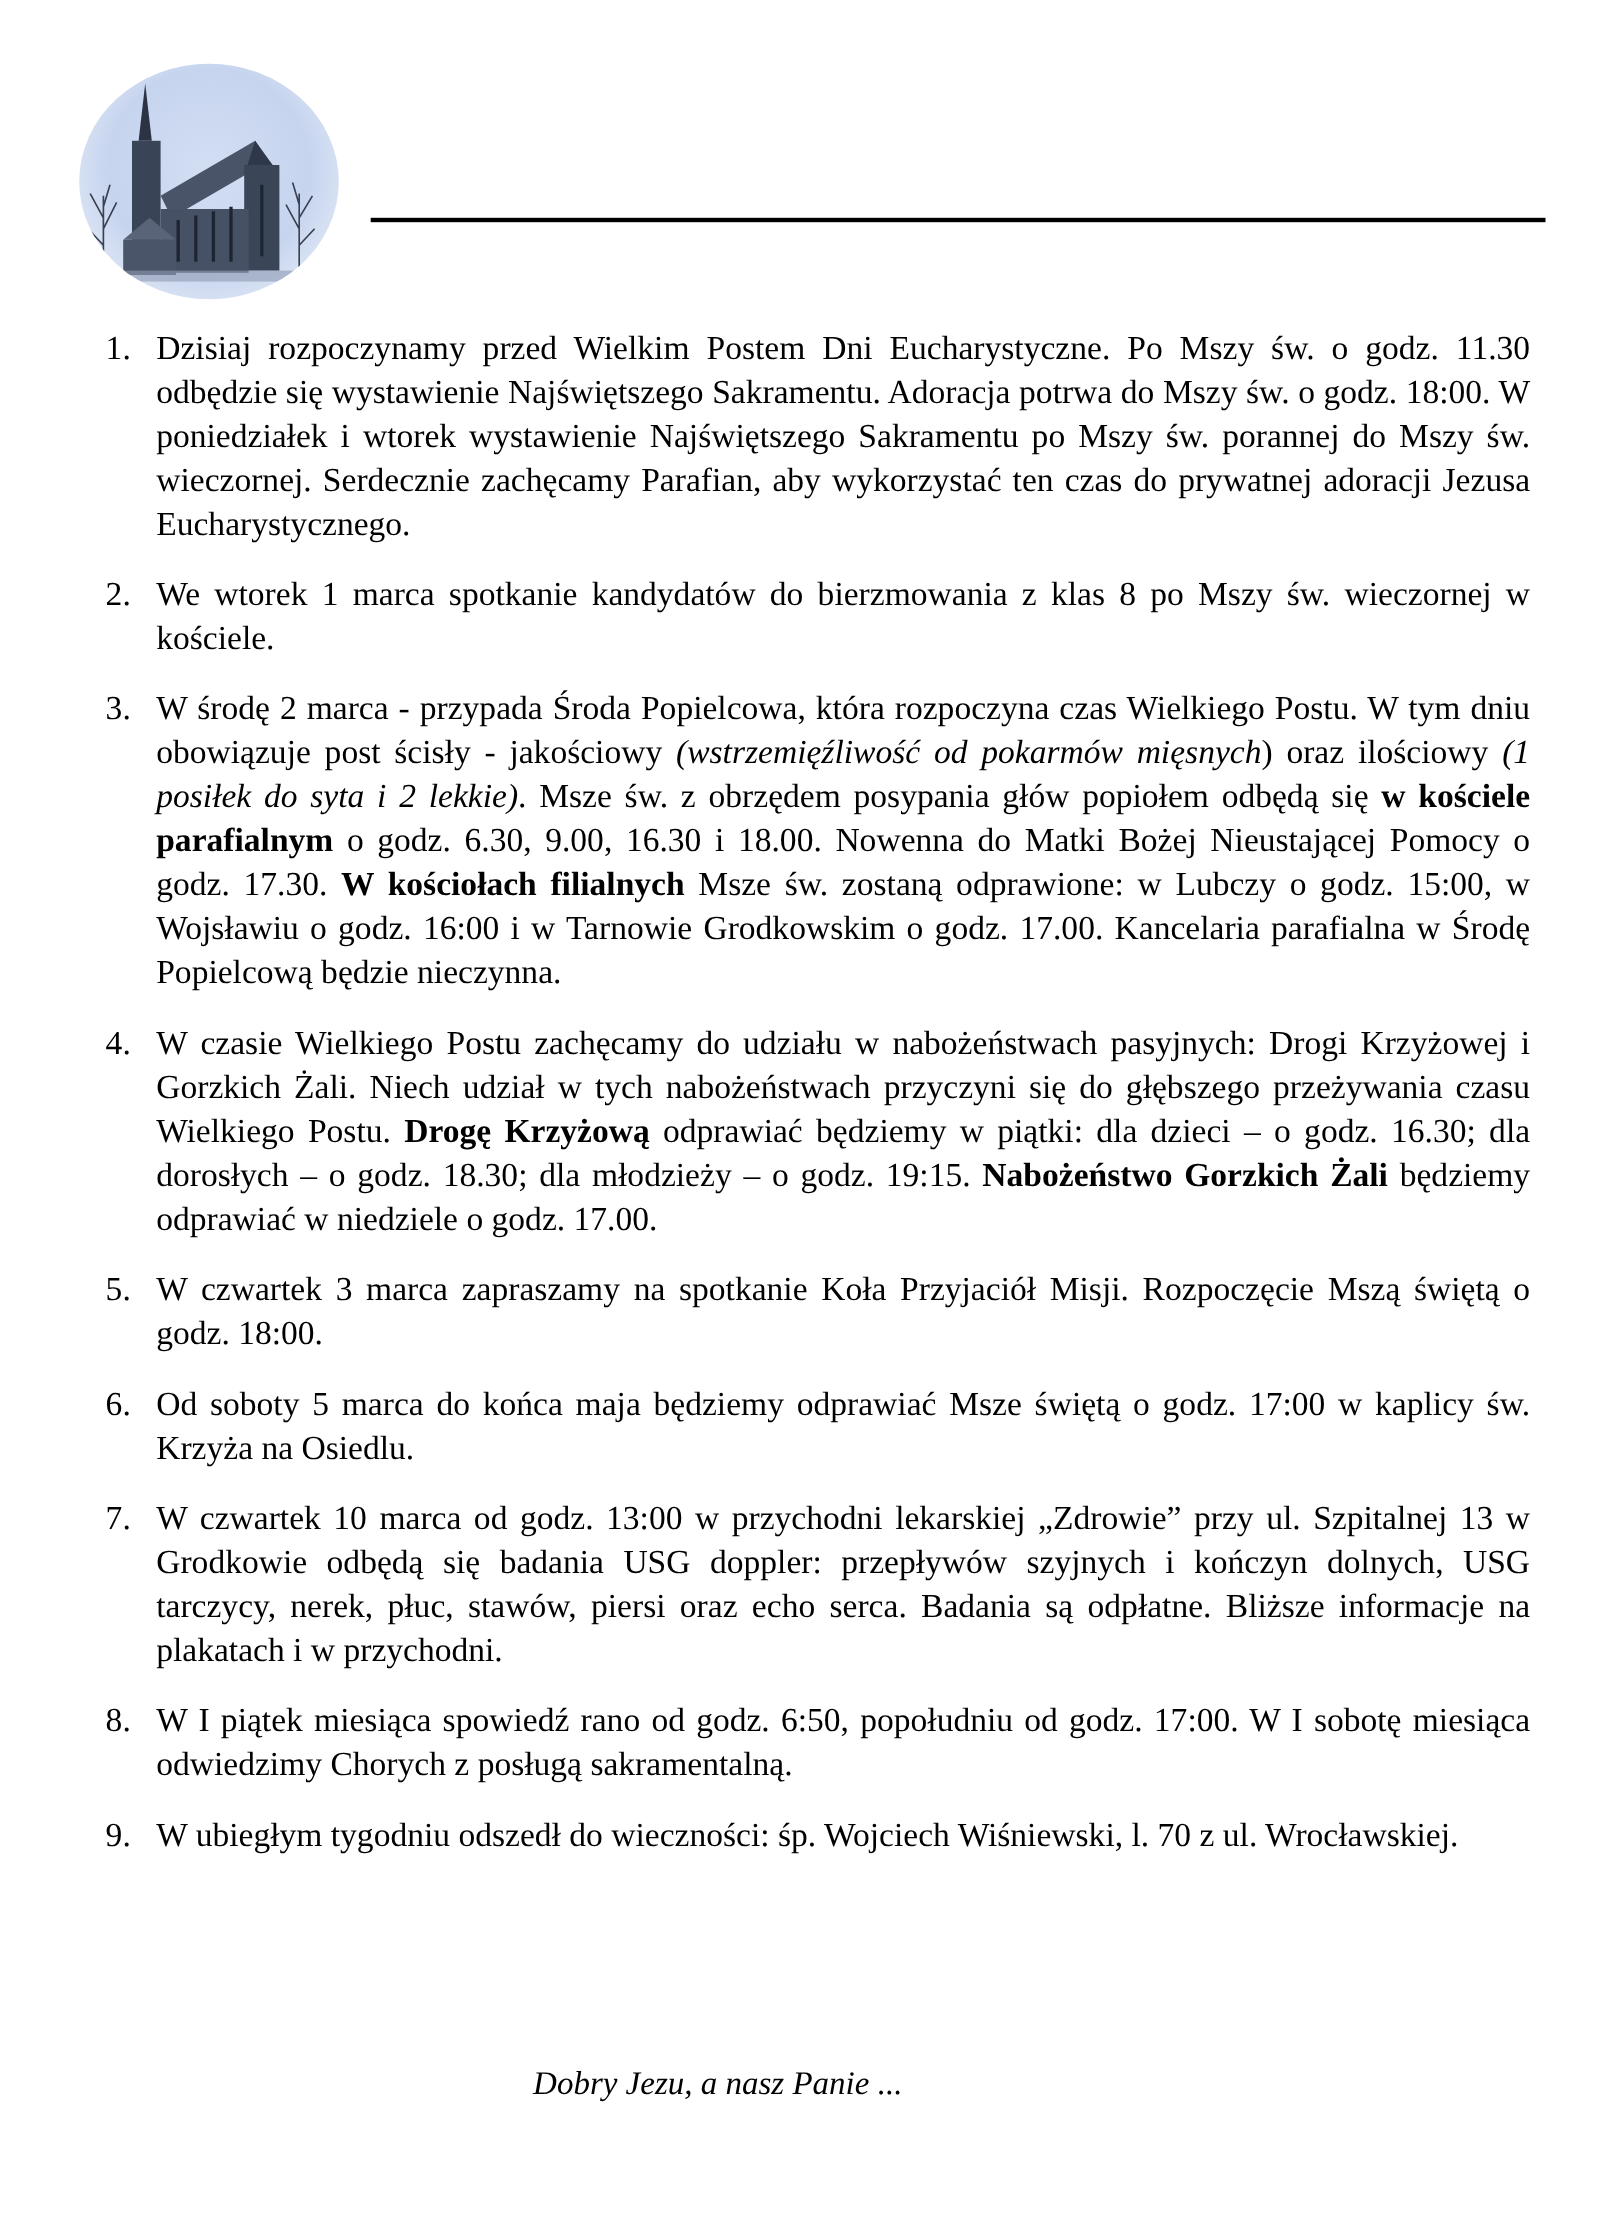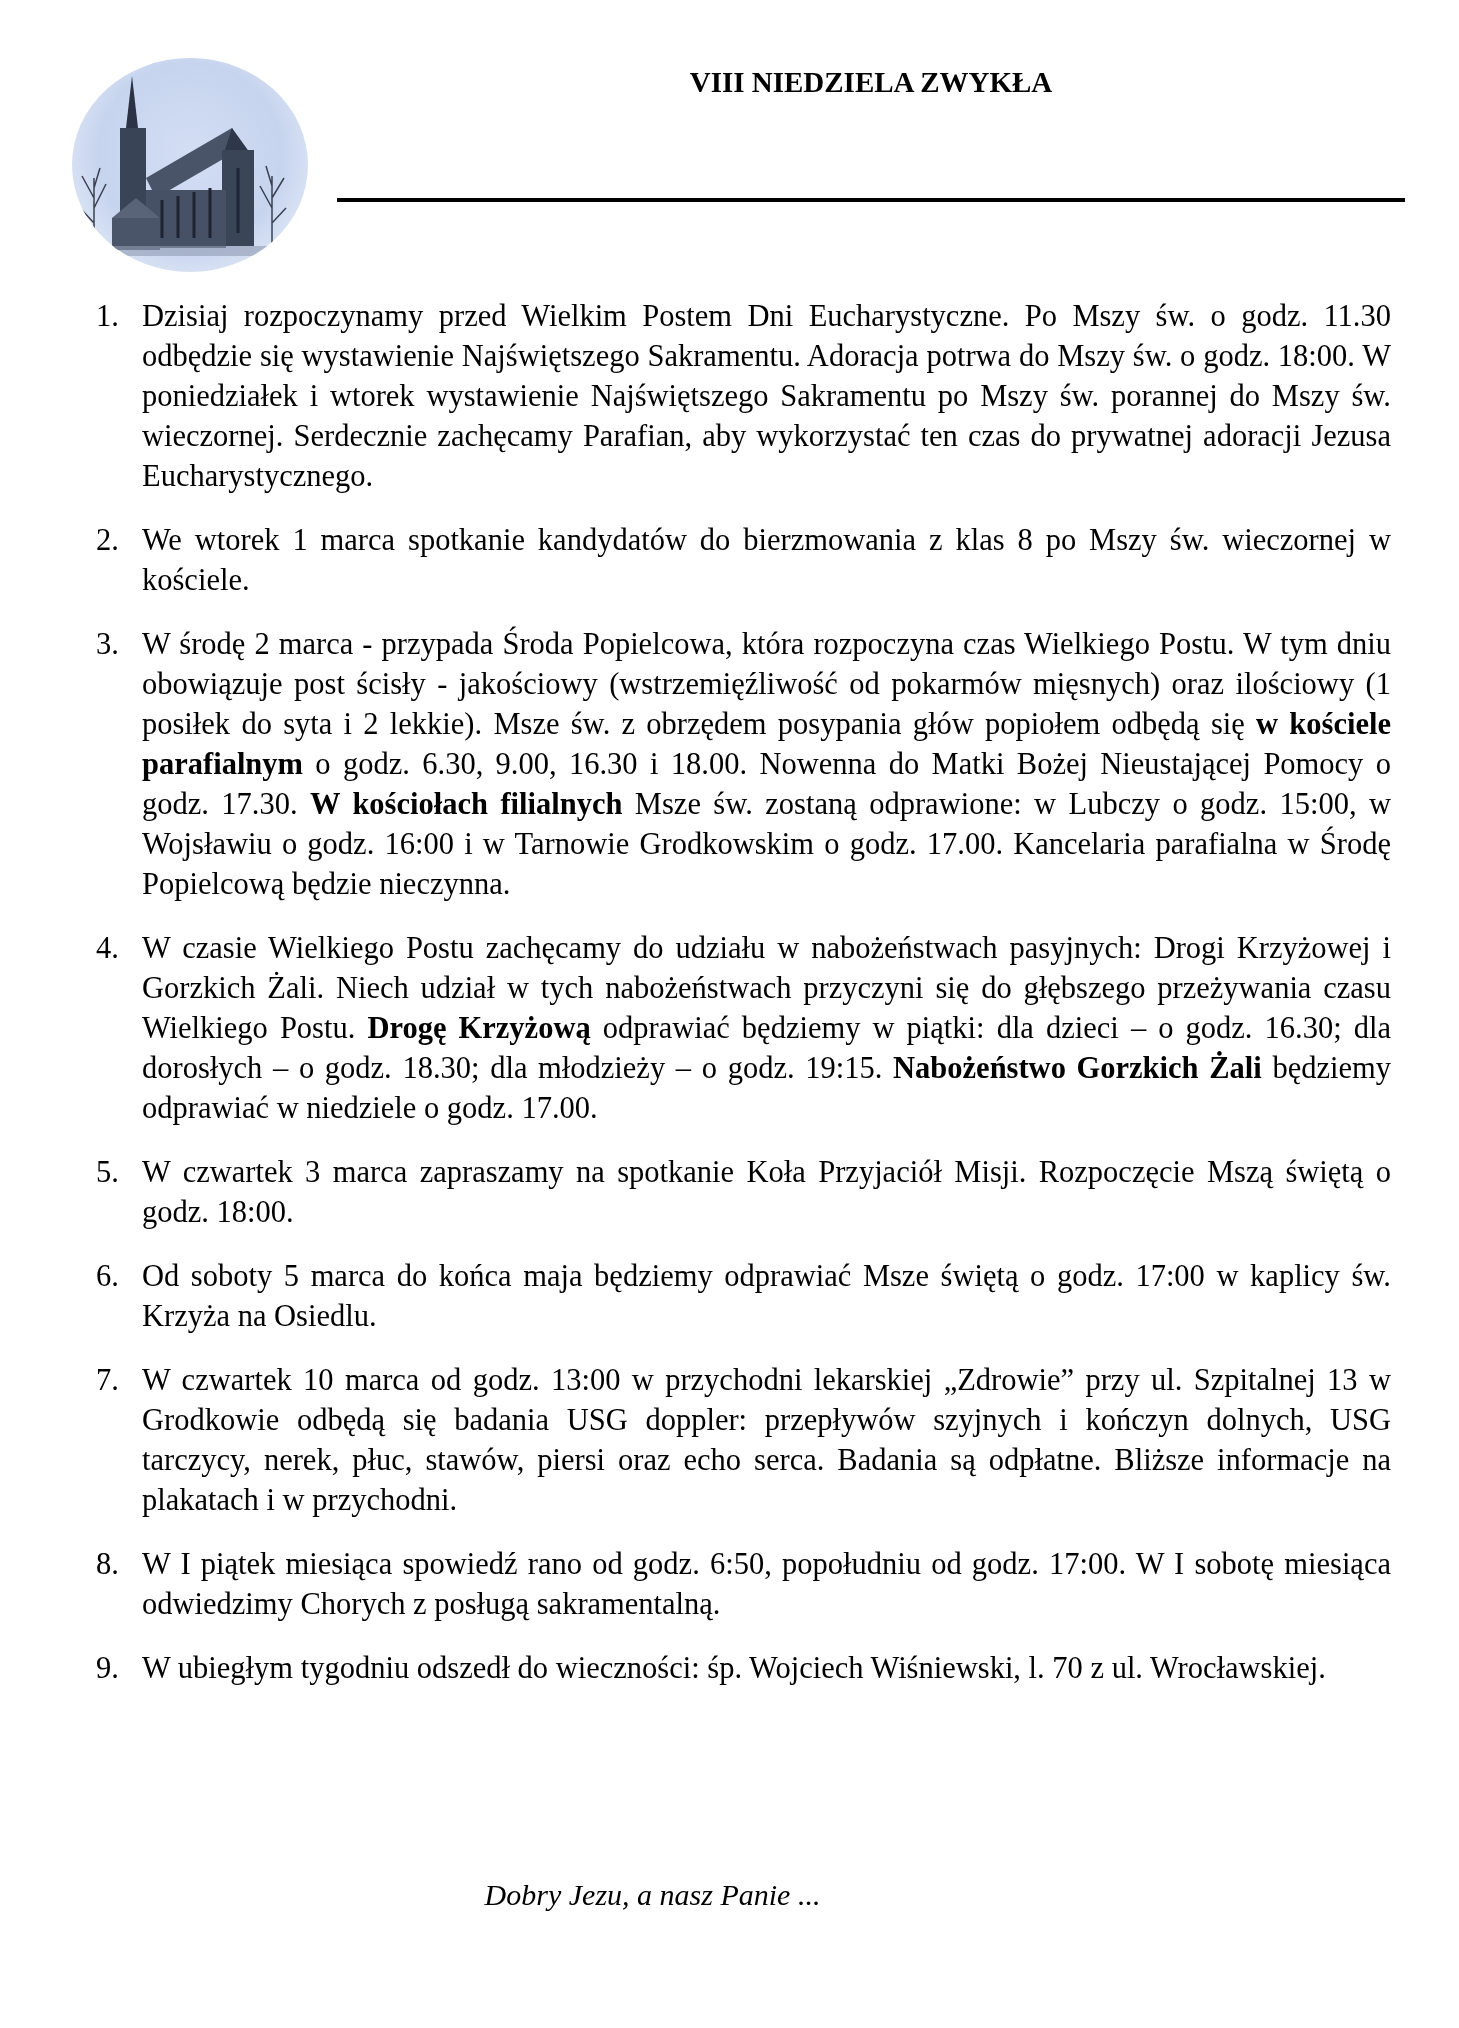--- a/index.html
+++ b/index.html
@@ -23,21 +23,21 @@
     position: absolute; left: 337px; top: 198px; width: 1068px; height: 4px; background: #000;
   }
   .items {
     position: absolute; left: 96px; top: 296px; width: 1295px;
     font-size: 30.5px; line-height: 40px;
   }
   .item { position: relative; padding-left: 46px; margin-bottom: 24px; text-align: justify; }
   .item .num { position: absolute; left: 0; top: 0; }
   .item .txt { display: block; }
   .b { font-weight: bold; }
-  .i { }
+  .i { font-style: italic; }
   .u { text-decoration-thickness: 2px; text-underline-offset: 4px; }
   .closing {
     position: absolute; left: 0; width: 1285px; top: 1878px; text-align: center;
     font-style: italic; font-size: 30px;
   }
   .closing span { position: relative; left: 10px; }
 </style>
 </head>
 <body>
 
@@ -67,21 +67,20 @@
     <g stroke="#3a4050" stroke-width="1.5" fill="none">
       <path d="M22,200 L22,120 M22,140 L10,118 M22,150 L34,126 M22,165 L8,150 M22,130 L28,110"></path>
       <path d="M200,200 L200,118 M200,140 L212,120 M200,150 L188,128 M200,165 L214,150 M200,128 L194,108"></path>
     </g>
 
     <rect x="20" y="188" width="190" height="10" fill="#8f9bb3" opacity="0.6"></rect>
   </svg>
 </div>
 
 <div class="header">
-  <span class="line">VIII NIEDZIELA ZWYKŁA</span>
 </div>
 <div class="rule"></div>
 
 <div class="items" id="items">
     <div class="item">
       <span class="num">1.</span>
       <span class="txt"><span>Dzisiaj rozpoczynamy przed Wielkim Postem Dni Eucharystyczne. Po Mszy św. o godz. 11.30 odbędzie się wystawienie Najświętszego Sakramentu. Adoracja potrwa do Mszy św. o godz. 18:00. W poniedziałek i wtorek wystawienie Najświętszego Sakramentu po Mszy św. porannej do Mszy św. wieczornej. Serdecznie zachęcamy Parafian, aby wykorzystać ten czas do prywatnej adoracji Jezusa Eucharystycznego.</span></span>
     </div>
     <div class="item">
       <span class="num">2.</span>

